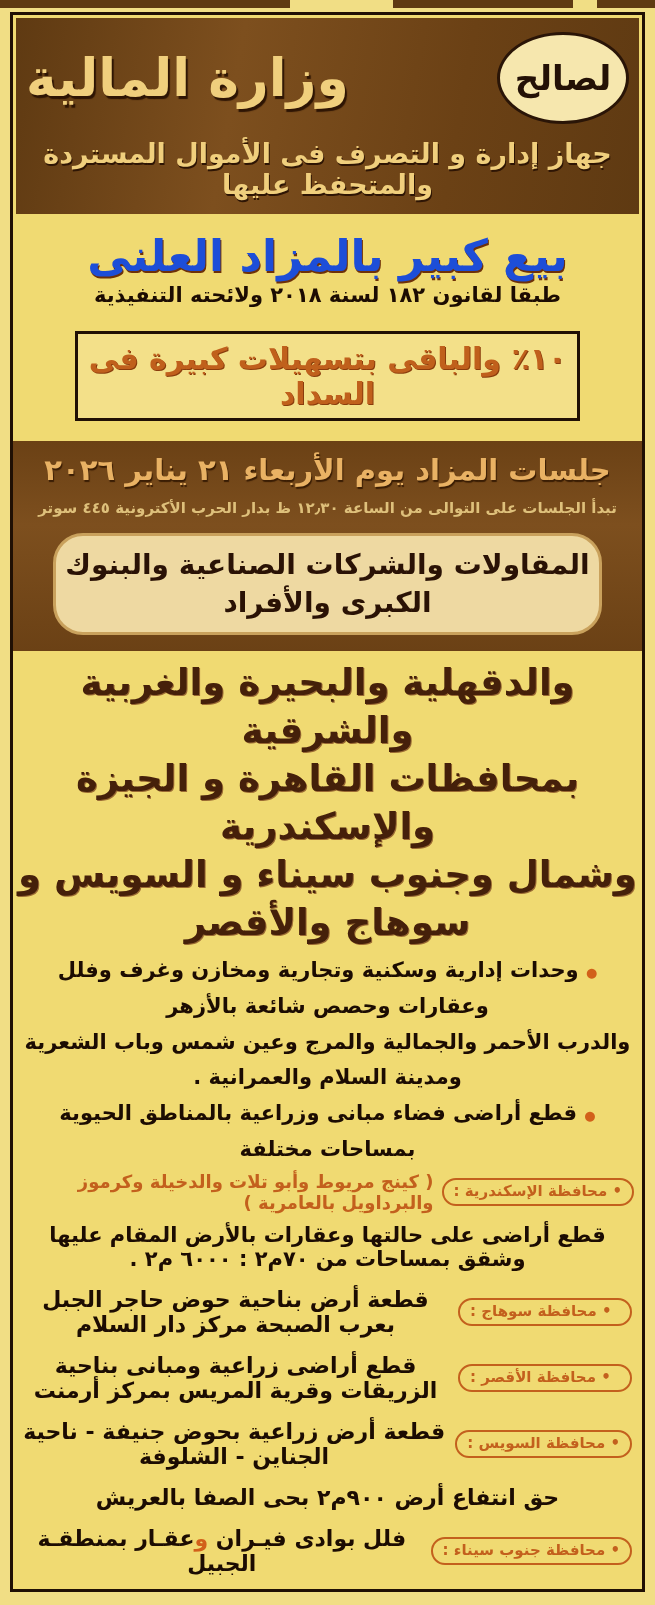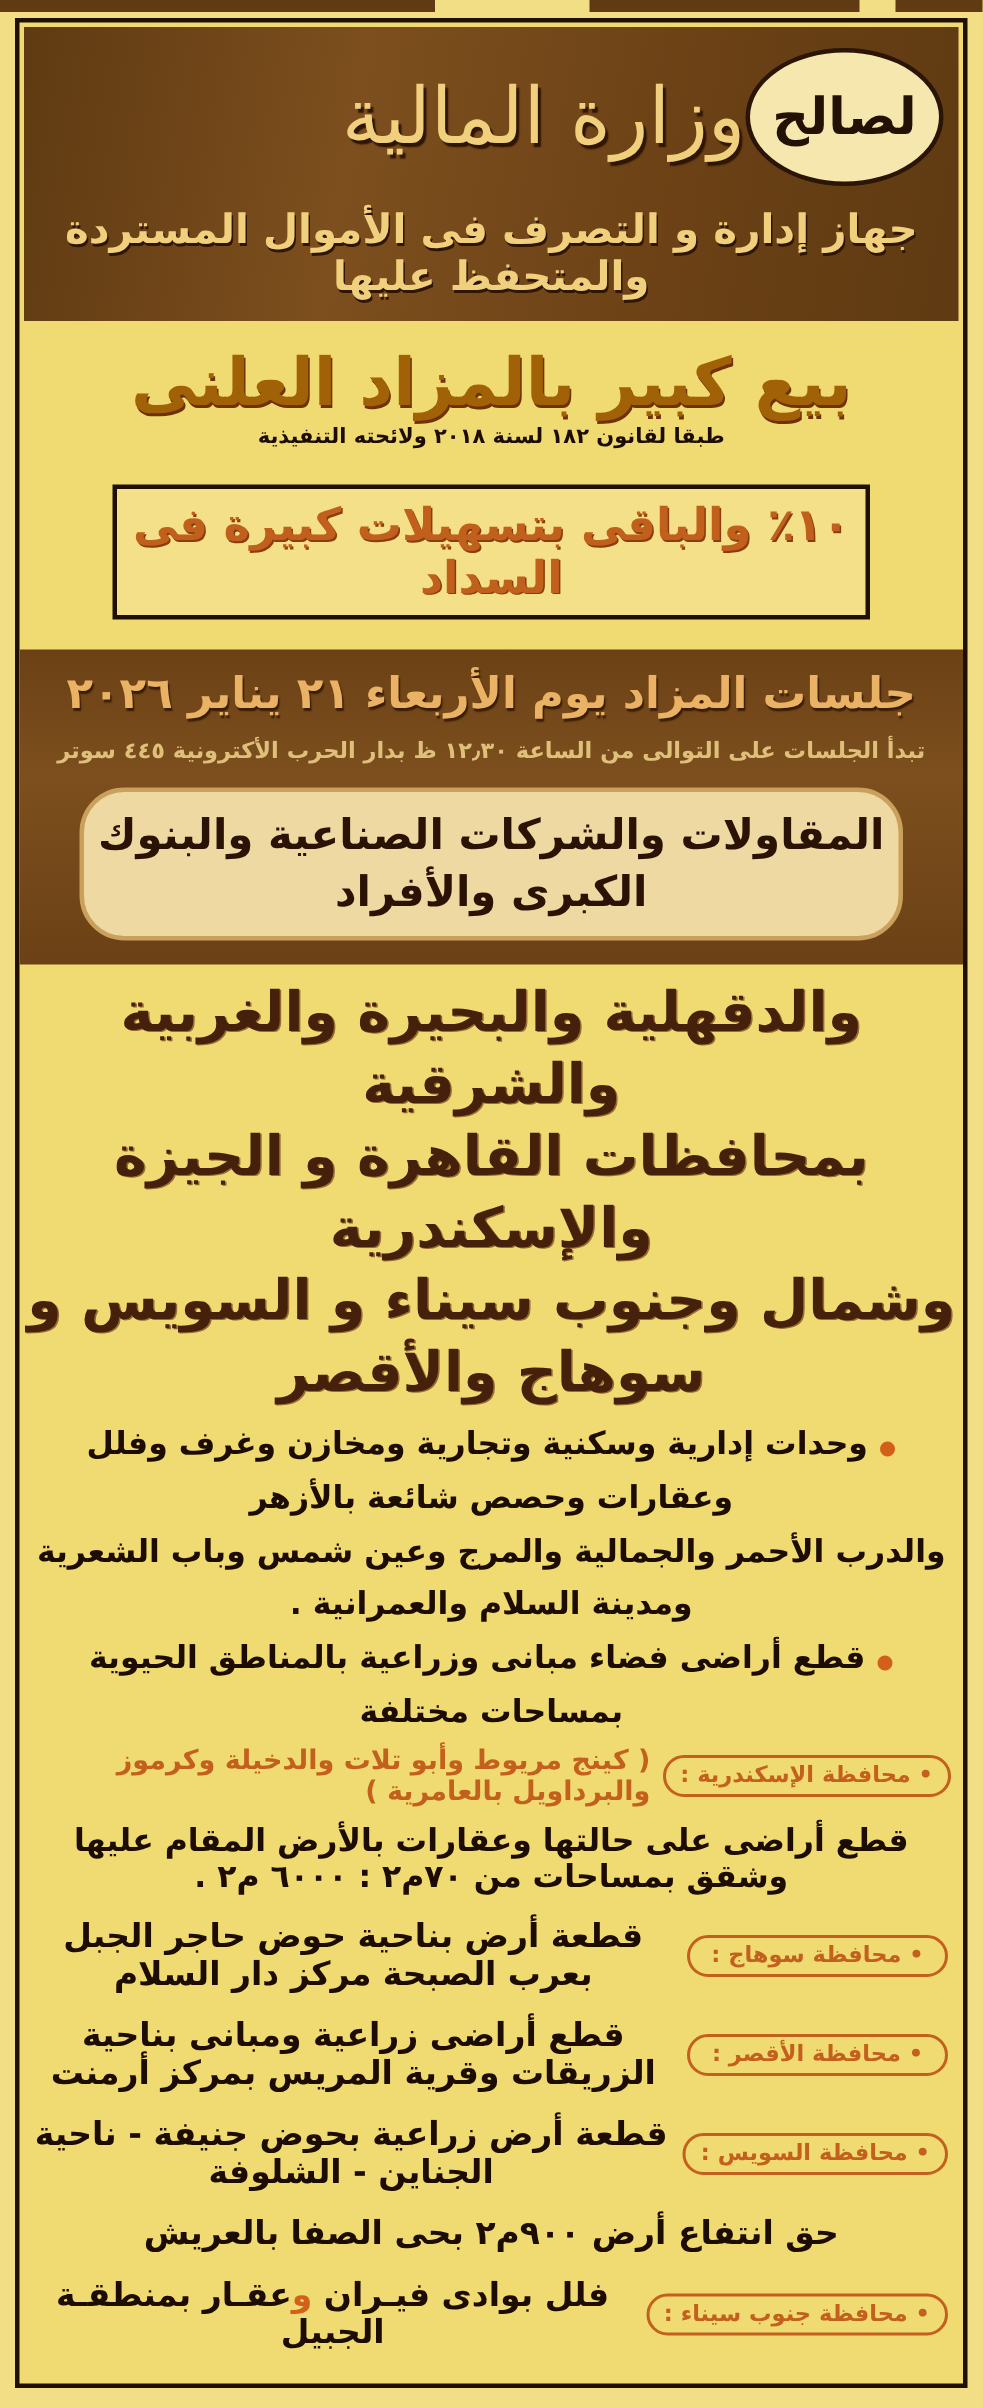--- a/index.html
+++ b/index.html
@@ -25,34 +25,34 @@
     margin:3px;background:linear-gradient(100deg,#5f3a12,#7d4f1e 35%,#6b4115 70%,#5f3a12);
     padding:10px 10px 14px;
   }
   .header-top{display:flex;align-items:center;height:100px;}
   .oval{
     width:126px;height:86px;background:#f6e7ae;border:3px solid #2a1507;border-radius:50%;
     display:flex;align-items:center;justify-content:center;flex:0 0 auto;
   }
   .oval span{font-size:34px;font-weight:bold;color:#241106;}
   .ministry{
-    flex:1;text-align:right;font-size:52px;font-weight:normal;color:#f0cf7d;
+    flex:1;text-align:left;font-size:52px;font-weight:bold;color:#f0cf7d;
     text-shadow:2px 3px 1px #2e1504;
   }
   .agency{
     text-align:center;font-size:27px;font-weight:bold;color:#f0cf7d;
     text-shadow:1px 2px 0 #2e1504;margin-top:10px;
   }
 
   
   .auction-title{
-    text-align:center;font-size:44px;font-weight:bold;color:#a16207;
+    text-align:center;font-size:44px;font-weight:bold;color:#1d4ed8;
     text-shadow:1px 2px 0 #6e3108;margin-top:16px;
   }
-  .law-line{text-align:center;font-size:14px;font-weight:bold;color:#1c0c02;margin-top:2px;}
+  .law-line{text-align:center;font-size:21px;font-weight:bold;color:#1c0c02;margin-top:2px;}
 
   .deposit-box{margin:24px 62px 6px;border:3px solid #201004;background:#f3e089;padding:7px 4px;text-align:center;}
   .deposit-box span{
     font-size:30px;font-weight:bold;color:#c0601c;text-shadow:1px 1px 0 #8a3c0c;letter-spacing:1px;
   }
 
   
   .sessions-band{
     background:linear-gradient(180deg,#6b4115,#7d4f1e 40%,#6b4115);
     padding:12px 6px 14px;margin-top:20px;
@@ -73,21 +73,21 @@
   }
 
   
   .para{margin-top:6px;text-align:center;}
   .pline{font-size:21px;font-weight:bold;color:#1c0c02;line-height:1.7;}
   .bullet{color:#d2601a;font-size:13px;}
 
   .alex-row{display:flex;justify-content:center;align-items:center;gap:8px;margin-top:4px;padding:0 8px;}
   .badge{
     border:2px solid #c3601d;border-radius:16px;padding:2px 10px 4px;color:#c3601d;
-    font-size:15px;font-weight:bold;white-space:nowrap;flex:0 0 auto;text-align:center;
+    font-size:15px;font-weight:bold;white-space:nowrap;flex:0 0 auto;text-align:left;
   }
   .alex-text{color:#c3601d;font-size:18px;font-weight:bold;}
 
   .land-note{text-align:center;font-size:21px;font-weight:bold;color:#1c0c02;margin-top:10px;}
 
   .gov-row{display:flex;align-items:center;gap:10px;margin:16px 10px 0;}
   .gov-row .badge{min-width:150px;}
   .gov-row .text{flex:1;text-align:center;font-size:22px;font-weight:bold;color:#1c0c02;}
   .and-orange{color:#d2601a;}
 </style>

